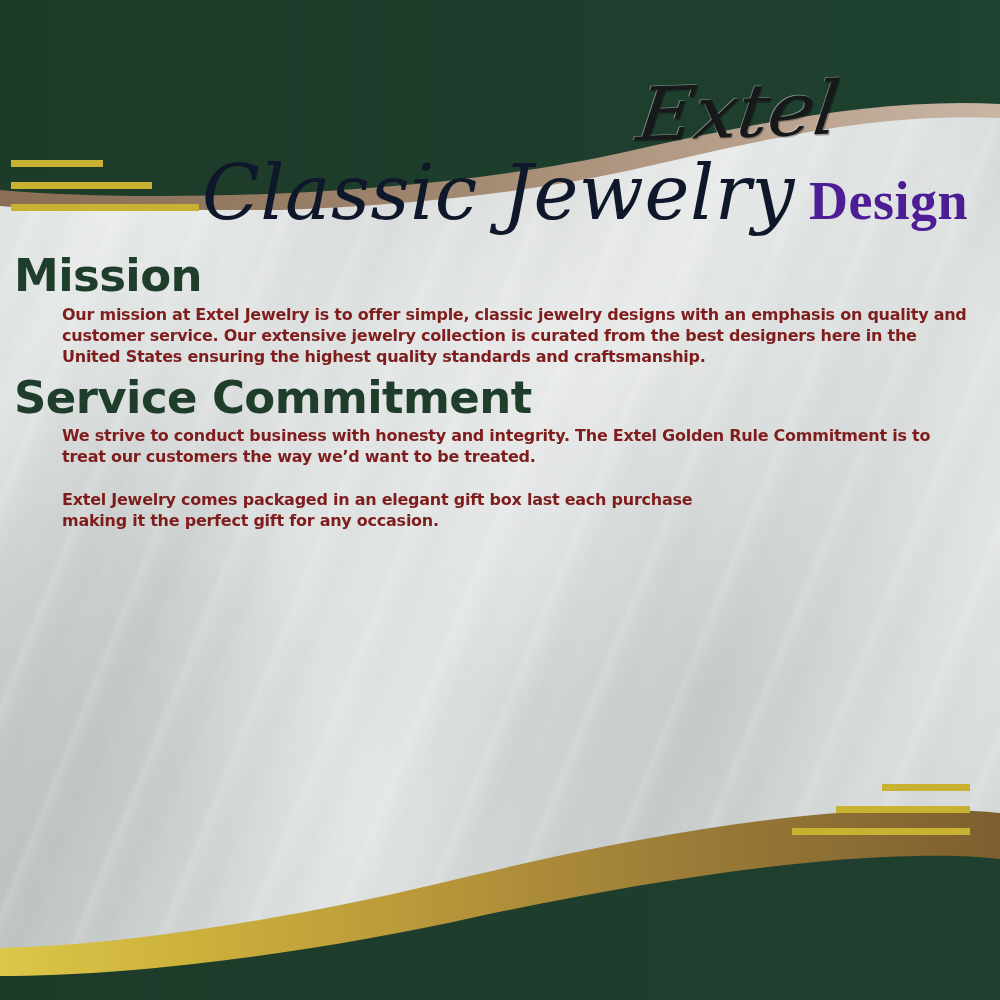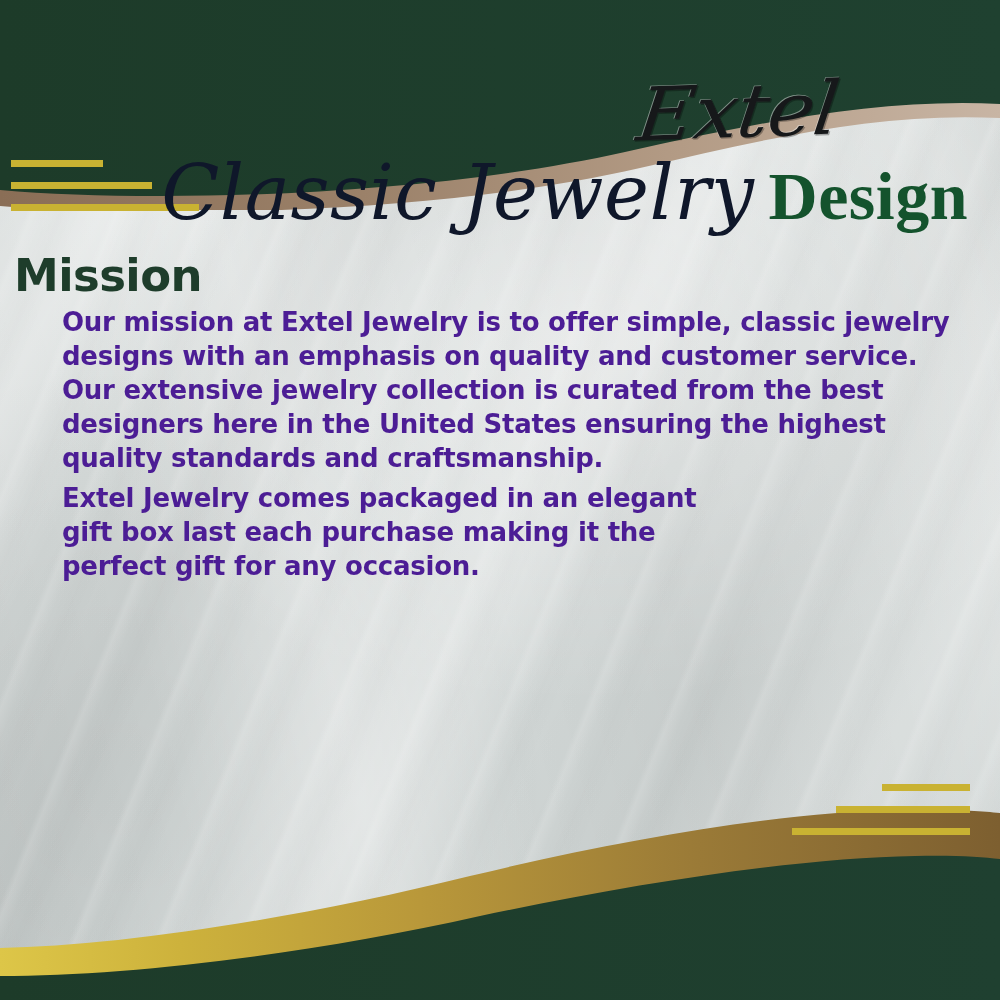--- a/index.html
+++ b/index.html
@@ -113,22 +113,22 @@
     font-weight: 400;
     font-size: 76px;
     color: #0f172a;
     letter-spacing: 0.5px;
     text-align: center;
   }
   .title-accent {
     font-family: "Liberation Serif", "DejaVu Serif", serif;
     font-style: normal;
     font-weight: 700;
-    font-size: 68px;
-    color: #14532d;
+    font-size: 54px;
+    color: #4c1d95;
     margin-left: 14px;
     letter-spacing: 0.5px;
   }
 
   
   .deco {
     position: absolute;
   }
   .deco-tl { left: 11px; top: 160px; }
   .deco-br { right: 30px; bottom: 150px; text-align: right; }
@@ -152,23 +152,23 @@
     font-weight: 700;
     font-size: 45px;
     line-height: 1.06;
     color: #1e3d2b;
     margin: 0 0 5px 14px;
     letter-spacing: -0.6px;
   }
   .section-body {
     font-family: "DejaVu Sans", "Liberation Sans", sans-serif;
     font-weight: 600;
-    font-size: 26px;
+    font-size: 16px;
     line-height: 1.31;
-    color: #4c1d95;
+    color: #7f1d1d;
     margin: 0 28px 0 62px;
     letter-spacing: -0.25px;
   }
 
   .sec-mission   { }
   .sec-materials { margin-bottom: 22px; }
   .sec-service   { margin-bottom: 22px; }
   .sec-gift .section-body { margin-right: 250px; }
   .sec-gift .section-title { margin-bottom: 10px; }
 </style>
@@ -234,19 +234,23 @@
   </div>
 
   <div class="sections">
 
     <div class="section sec-mission">
       <h2 class="section-title">Mission</h2>
       <p class="section-body">Our mission at Extel Jewelry is to offer simple, classic jewelry designs with an emphasis on quality and customer service. Our extensive jewelry collection is curated from the best designers here in the United States ensuring the highest quality standards and craftsmanship.</p>
     </div>
 
 
+    <div class="section sec-service">
+      <h2 class="section-title">Service Commitment</h2>
+      <p class="section-body">We strive to conduct business with honesty and integrity. The Extel Golden Rule Commitment is to treat our customers the way we’d want to be treated.</p>
+    </div>
 
     <div class="section sec-gift">
       <p class="section-body">Extel Jewelry comes packaged in an elegant gift box last each purchase making it the perfect gift for any occasion.</p>
     </div>
 
   </div>
 </div>
 
 </body></html>

